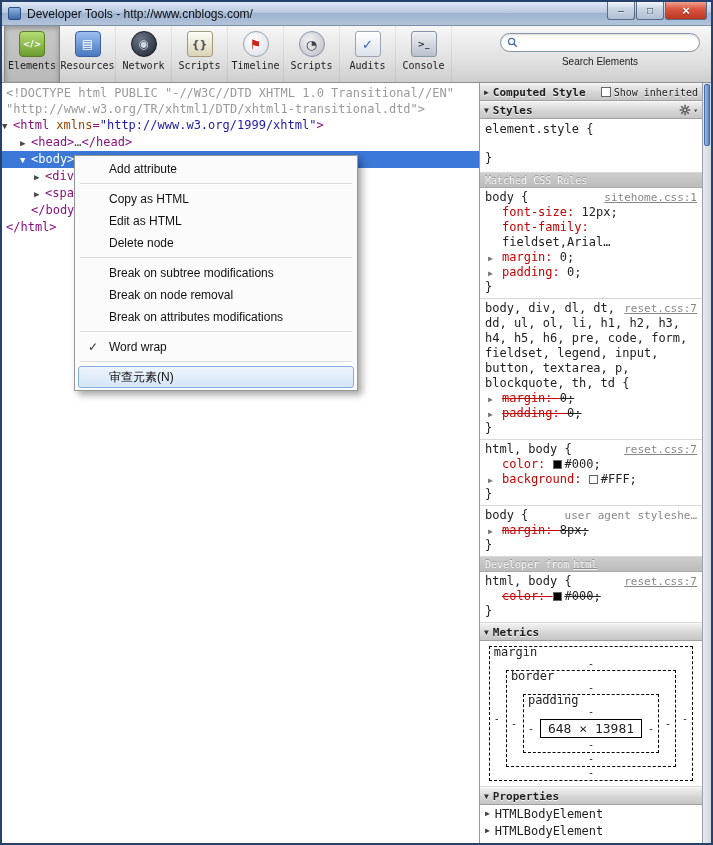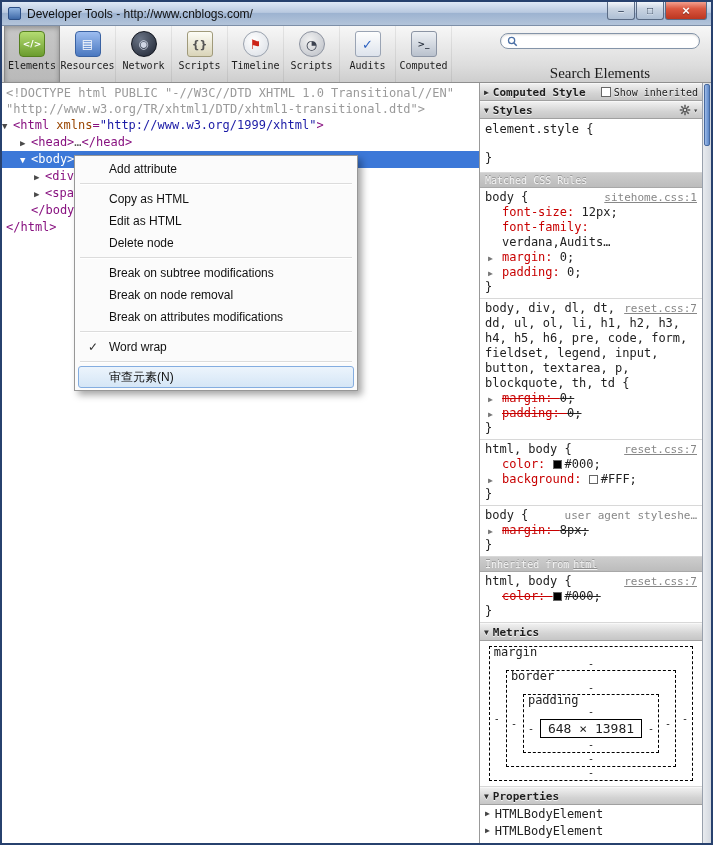--- a/index.html
+++ b/index.html
@@ -25,21 +25,21 @@
   .icon-resources{background:linear-gradient(#9dbdf0,#4a78c0);border:1px solid #3a62a2;color:#fff;font-size:12px;border-radius:4px}
   .icon-network{background:radial-gradient(circle at 35% 30%,#6a7486,#1d2330);border:1px solid #11151f;color:#cfd6e4;font-size:12px;border-radius:50%}
   .icon-scripts{background:linear-gradient(#fdfdf6,#d9d4b8);border:1px solid #a09a7a;color:#555;font-size:11px;border-radius:3px}
   .icon-timeline{background:radial-gradient(circle at 40% 35%,#ffffff,#d8dde4);border:1px solid #9aa2ae;color:#cc2418;font-size:13px;border-radius:50%}
   .icon-profiles{background:radial-gradient(circle at 40% 35%,#f2f2f2,#b8bcc4);border:1px solid #8d93a0;color:#3c4250;font-size:13px;border-radius:50%}
   .icon-audits{background:linear-gradient(#fefefe,#dde3ec);border:1px solid #9aa4b4;color:#2d62c0;font-size:13px;border-radius:3px}
   .icon-console{background:linear-gradient(#eef1f5,#b9c1cd);border:1px solid #8b94a4;color:#2c3442;font-size:9px;font-weight:bold;border-radius:3px}
   .searchwrap{margin-left:auto;display:flex;flex-direction:column;align-items:center;padding:7px 9px 0}
   .searchbox{width:200px;height:19px;background:#fff;border:1px solid #8494a8;border-radius:10px;display:flex;align-items:center;padding:0 6px;box-shadow:inset 0 1px 2px rgba(0,0,0,.15)}
   .searchbox input{border:none;outline:none;flex:1;font-size:11px;background:transparent;margin-left:4px;font-family:"Liberation Sans",sans-serif}
-  .searchlabel{font-family:Liberation Serif, serif;font-size:15px;color:#1c1c1c;margin-top:16px}
+  .searchlabel{font-family:Liberation Sans, sans-serif;font-size:10px;color:#1c1c1c;margin-top:4px}
 
   
   .content{flex:1;display:flex;min-height:0}
   .tree-panel{width:478px;flex:0 0 478px;border-right:1px solid #999;position:relative;font-family:"DejaVu Sans Mono",monospace;font-size:12px;background:#fff;padding-top:2px;overflow:hidden}
   .trow{line-height:16px;white-space:pre}
   .trow .arrow{display:inline-block;width:11px;font-size:9px;color:#4a4a4a}
   .trow.sel{background:#3c78d8}
   .trow.sel span{color:#fff !important}
   .c-tag{color:#881280}.c-attr{color:#994500}.c-val{color:#1a1aa6}.c-gray{color:#9a9a9a}.c-dots{color:#555}
 
@@ -131,21 +131,21 @@
         <div class="tab">
           <div class="tabicon icon-profiles">◔</div>
           <div class="tablabel">Scripts</div>
         </div>
         <div class="tab">
           <div class="tabicon icon-audits">✓</div>
           <div class="tablabel">Audits</div>
         </div>
         <div class="tab">
           <div class="tabicon icon-console">&gt;_</div>
-          <div class="tablabel">Computed</div>
+          <div class="tablabel">Console</div>
         </div>
       </div>
     <div class="searchwrap">
       <div class="searchbox">
         <svg width="11" height="11" viewBox="0 0 12 12">
             <circle cx="5" cy="5" r="3.4" fill="none" stroke="#4a6fa5" stroke-width="1.4"></circle>
             <line x1="7.6" y1="7.6" x2="10.6" y2="10.6" stroke="#4a6fa5" stroke-width="1.6"></line>
           </svg>
         <input type="text" value="" style="">
       </div>
@@ -222,21 +222,21 @@
       </div>
 
       <div class="subbar">
         <span>Matched CSS Rules</span>
       </div>
 
       <div>
           <div class="rule">
             <div class="rule-head"><span class="rule-link">sitehome.css:1</span><span class="rule-selector">body {</span></div>
             <div class="prop"><span class="pname">font-size: </span><span class="pval">12px;</span></div>
-            <div class="prop"><span class="pname">font-family: </span><span class="pval">verdana,Audits…</span></div>
+            <div class="prop"><span class="pname">font-family: </span><span class="pval">fieldset,Arial…</span></div>
             <div class="prop"><span class="parrow">▶</span><span class="pname">margin: </span><span class="pval">0;</span></div>
             <div class="prop"><span class="parrow">▶</span><span class="pname">padding: </span><span class="pval">0;</span></div>
             <div class="rule-close">}</div>
           </div>
           <div class="rule">
             <div class="rule-head"><span class="rule-link">reset.css:7</span><span class="rule-selector">body, div, dl, dt, dd, ul, ol, li, h1, h2, h3, h4, h5, h6, pre, code, form, fieldset, legend, input, button, textarea, p, blockquote, th, td {</span></div>
             <div class="prop struck"><span class="parrow">▶</span><span class="pname">margin: </span><span class="pval">0;</span></div>
             <div class="prop struck"><span class="parrow">▶</span><span class="pname">padding: </span><span class="pval">0;</span></div>
             <div class="rule-close">}</div>
           </div>
@@ -247,21 +247,21 @@
             <div class="rule-close">}</div>
           </div>
           <div class="rule">
             <div class="rule-head"><span class="rule-link plain">user agent styleshe…</span><span class="rule-selector">body {</span></div>
             <div class="prop struck"><span class="parrow">▶</span><span class="pname">margin: </span><span class="pval">8px;</span></div>
             <div class="rule-close">}</div>
           </div>
         </div>
 
       <div class="subbar">
-        <span>Inherited from</span>
+        <span>Developer from</span>
         <span class="sublink">html</span>
       </div>
 
       <div>
           <div class="rule">
             <div class="rule-head"><span class="rule-link">reset.css:7</span><span class="rule-selector">html, body {</span></div>
             <div class="prop struck"><span class="pname">color: </span><span class="swatch" style="background: rgb(0, 0, 0);"></span><span class="pval">#000;</span></div>
             <div class="rule-close">}</div>
           </div>
         </div>

